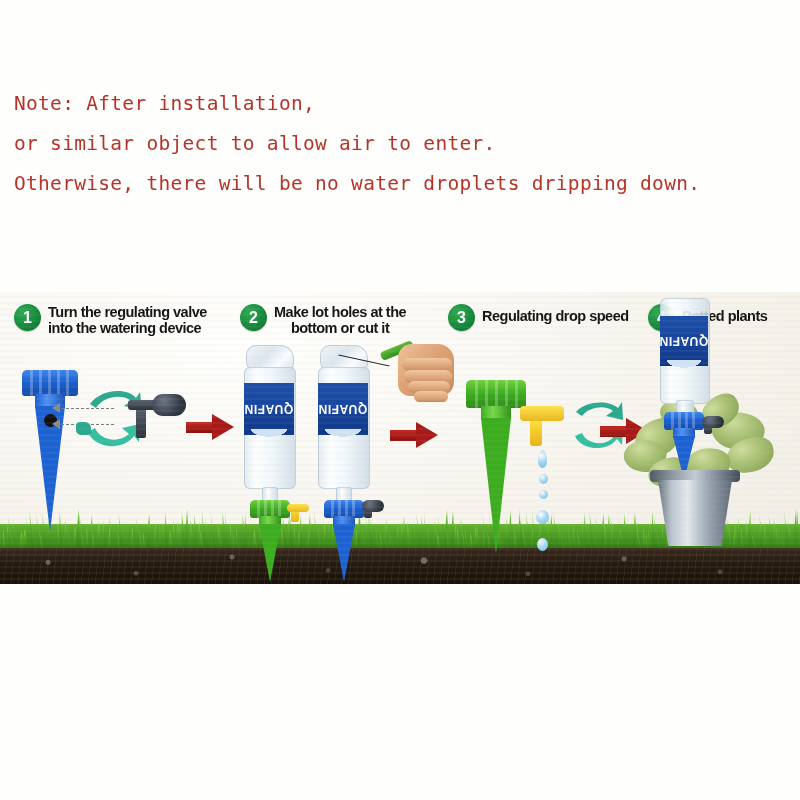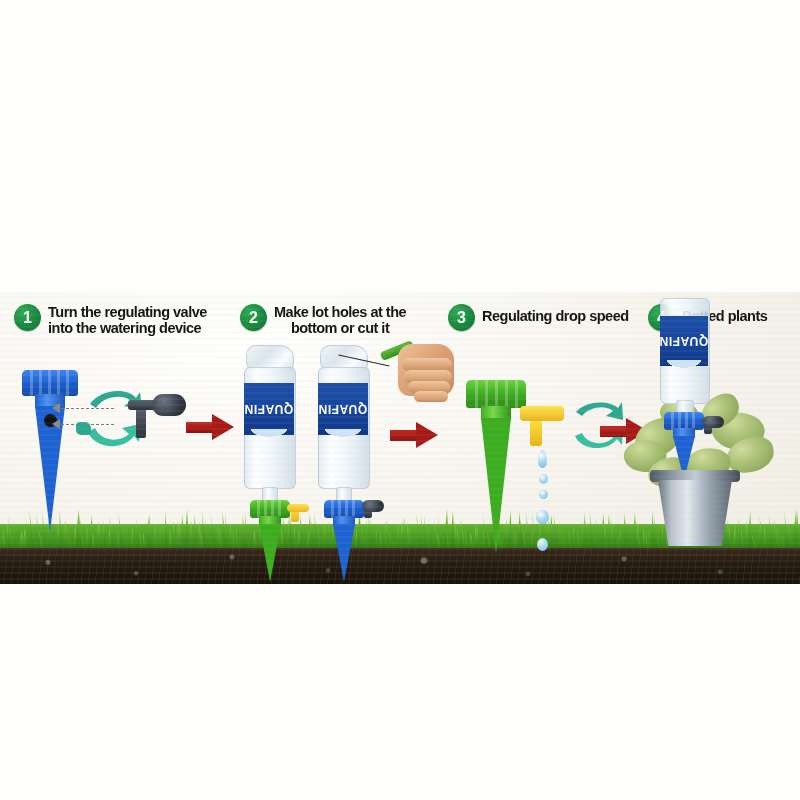--- a/index.html
+++ b/index.html
@@ -244,20 +244,23 @@
   .pot-rim{
     position:absolute;
     background:linear-gradient(90deg,#4e5862 0%,#8d98a4 25%,#c3ccd4 50%,#78838f 78%,#444d56 100%);
     border-radius:4px;
   }
 </style>
 </head>
 <body>
 
 <div id="note-block">
+  <div class="note-line">Note: After installation,</div>
+  <div class="note-line">or similar object to allow air to enter.</div>
+  <div class="note-line">Otherwise, there will be no water droplets dripping down.</div>
 </div>
 
 <div id="panel">
   <div id="panel-bg"></div>
 
   <div class="grass">
     <div class="grass-base"></div>
     <svg width="800" height="44" style="position:absolute;left:0;top:0">
       <defs>
         <linearGradient id="gb" x1="0" y1="1" x2="0" y2="0">

